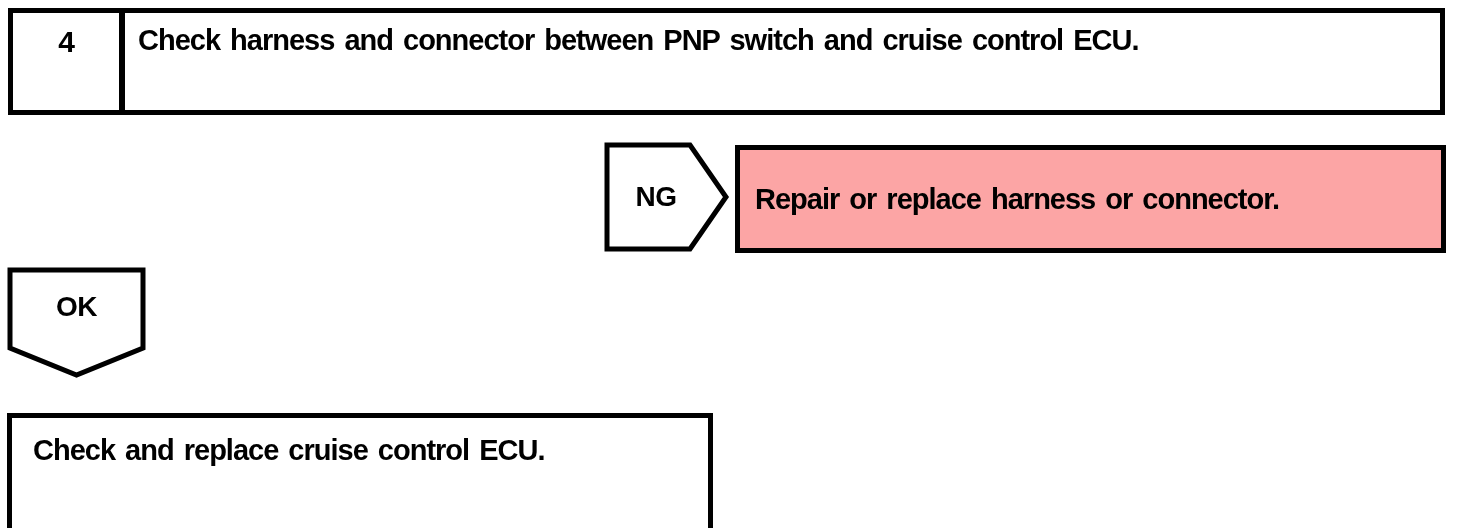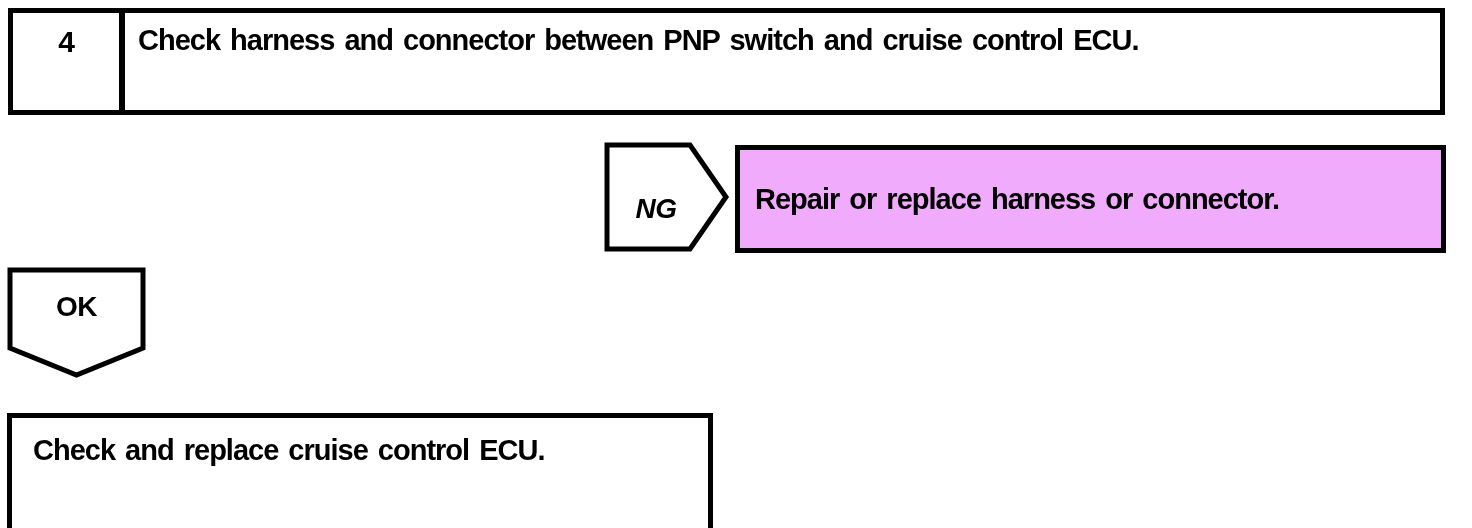--- a/index.html
+++ b/index.html
@@ -50,34 +50,33 @@
 
   
   .ng-branch {
     position: absolute;
     left: 604px; top: 142px;
     width: 126px; height: 110px;
   }
   .ng-branch svg { position: absolute; left: 0; top: 0; }
   .ng-label {
     position: absolute;
-    left: 8px; top: 12px; width: 88px; height: 100%;
+    left: 8px; top: 0; width: 88px; height: 100%;
     display: flex; align-items: center; justify-content: center;
     font-size: 28px;
     letter-spacing: -0.5px;
-    font-style: italic;
   }
 
   
   .repair-box {
     position: absolute;
     left: 735px; top: 145px;
     width: 711px; height: 108px;
     border: 5px solid #000;
-    background: #f0abfc;
+    background: #fca5a5;
     display: flex;
     align-items: center;
     padding-left: 15px;
     font-size: 29px;
   }
 
   
   .ok-branch {
     position: absolute;
     left: 7px; top: 267px;

